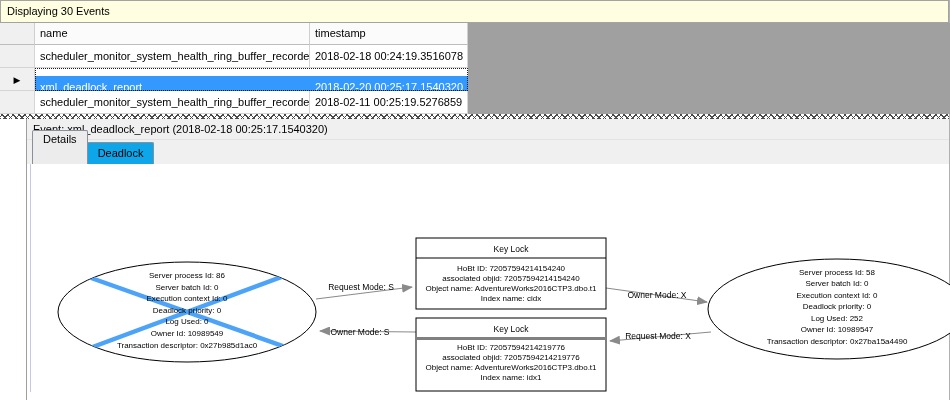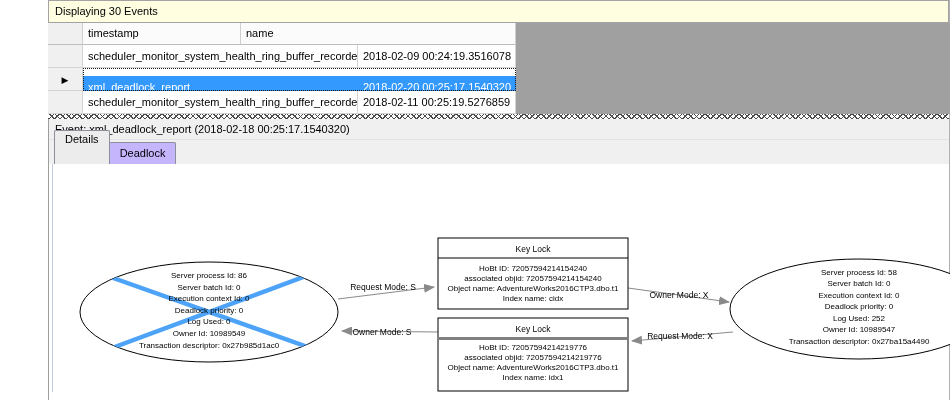--- a/index.html
+++ b/index.html
@@ -1,18 +1,18 @@
 <!DOCTYPE html>
 <html><head>
 <meta charset="utf-8">
 <style>
   * { box-sizing: border-box; margin: 0; padding: 0; }
   html,body { width:950px; height:400px; overflow:hidden; background:#fff;
               font-family:"Liberation Sans", sans-serif; color:#000; }
-  .window { position:relative; width:950px; height:400px; border-right:1px solid #b0b0b0;padding-left:48px; }
+  .window { position:relative; width:950px; height:400px; border-right:1px solid #b0b0b0; }
 
   
   .info-bar { height:23px; background:#fffee1; border:1px solid #a3a3a3;
               font-size:11px; line-height:21px; padding-left:6px; }
 
   
   .grid-wrap { height:91px; width:950px; background:#a0a0a0; position:relative; }
   .grid { width:468px; background:#fff; }
   .grid-row { display:flex; height:23px; }
   .grid-header { display:flex; height:22px; }
@@ -29,57 +29,57 @@
   .grid-row.selected .cells .cell { background:#3399ff; color:#fff; border-right-color:#3399ff; border-bottom-color:#2f8be5;margin-top:8px; }
   .row-indicator { font-size:9px; line-height:23px; color:#000; }
 
   
   .splitter { height:5px; background:#fff;
     background-image:
       repeating-linear-gradient(45deg,#4a4a4a 0 1px,transparent 1px 4px),
       repeating-linear-gradient(-45deg,#4a4a4a 0 1px,transparent 1px 4px); }
 
   
-  .lower { position:relative; border-left:1px solid #9e9e9e; }
+  .lower { position:relative; border-left:1px solid #9e9e9e;margin-left:26px; }
   .event-bar { height:21px; background:#f0f0f0; font-size:11px; line-height:21px;
                padding-left:6px; border-bottom:1px solid #e3e3e3; }
   .tab-strip { height:24px; background:#f0f0f0; display:flex; align-items:flex-end; padding-left:5px; }
   .tab { font-size:11px; border:1px solid #8a8f99; border-bottom:none;
          padding:2px 10px 3px; background:#ececec; position:relative; border-radius:2px 2px 0 0; }
   .tab.inactive { height:34px; z-index:1; }
-  .tab.active { height:22px; background:#c4b5fd; z-index:3; margin-left:-1px; padding-top:4px;
+  .tab.active { height:22px; background:#0ea5e9; z-index:3; margin-left:-1px; padding-top:4px;
                 box-shadow:0 1px 0 #fff; }
   .content { height:236px; background:#fff; position:relative; }
   .pane-edge { position:absolute; left:3px; top:0; bottom:8px; width:1px; background:#c3c9e0; }
 
   svg text { font-family:"Liberation Sans", sans-serif; fill:#000; }
   .node-line { font-size:8px; text-anchor:middle; }
   .box-title { font-size:8.5px; text-anchor:middle; }
   .edge-label { font-size:8.5px; text-anchor:middle; }
 </style>
 </head>
 <body>
 
 <div class="window">
 
   <div class="info-bar">Displaying 30 Events</div>
 
   <div class="grid-wrap">
     <div class="grid">
       <div class="grid-header">
         <div class="hcell col-sel"></div>
+        <div class="hcell col-name">name</div>
         <div class="hcell col-ts">timestamp</div>
-        <div class="hcell col-name">name</div>
       </div>
 
       <div class="grid-row">
         <div class="cell col-sel"></div>
         <div class="cells">
           <div class="cell col-name">scheduler_monitor_system_health_ring_buffer_recorded</div>
-          <div class="cell col-ts">2018-02-09 00:24:19.3516078</div>
+          <div class="cell col-ts">2018-02-18 00:24:19.3516078</div>
         </div>
       </div>
 
       <div class="grid-row selected">
         <div class="cell col-sel">
           <span class="row-indicator">▶</span>
         </div>
         <div class="cells">
           <div class="cell col-name">xml_deadlock_report</div>
           <div class="cell col-ts">2018-02-20 00:25:17.1540320</div>

